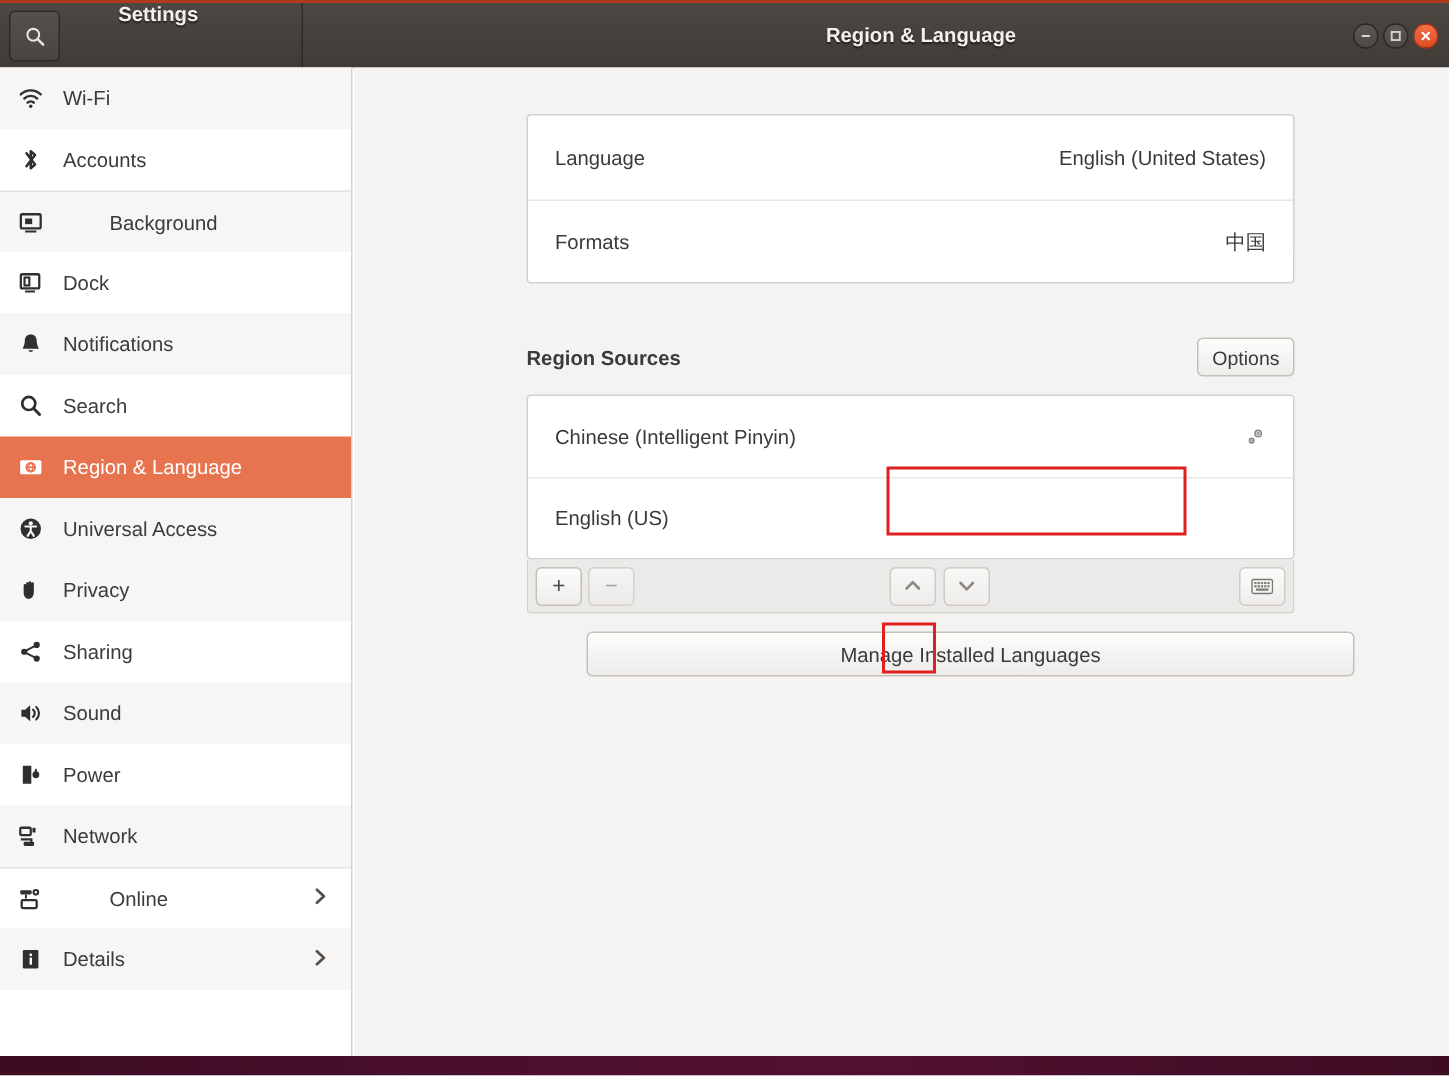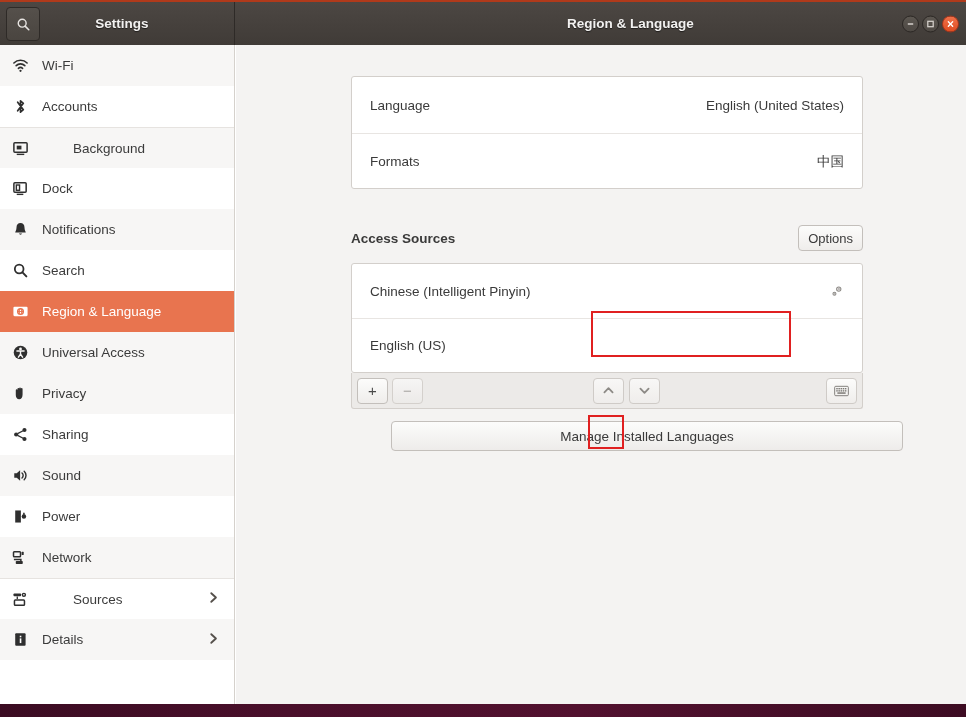--- a/index.html
+++ b/index.html
@@ -17,22 +17,22 @@
 
   
   .titlebar {
     position: absolute; left: 0; top: 0;
     width: 966px; height: 45px;
     background: linear-gradient(to bottom, #4c4743 0%, #403b37 100%);
     border-top: 2px solid #b03a1b;
     display: flex; align-items: center;
   }
   .tb-left {
-    width: 235px; height: 43px;
-    display: flex; align-items: center;
+    width: 202px; height: 43px;
+    display: flex; align-items: flex-start;
     border-right: 1px solid #2e2a27;
     position: relative;
   }
   .search-btn {
     position: absolute; left: 6px; top: 5px;
     width: 34px; height: 34px;
     border: 1px solid #2e2a27;
     border-radius: 4px;
     background: linear-gradient(to bottom, #55504b 0%, #4a4540 100%);
     display: flex; align-items: center; justify-content: center;
@@ -410,21 +410,21 @@
 
     <div class="side-item sep">
       <span class="side-ico">
         <svg width="17" height="17" viewBox="0 0 18 18">
           <rect x="1.6" y="2.6" width="8" height="3" rx="0.8" fill="currentColor"></rect>
           <circle cx="12.6" cy="4.1" r="1.6" fill="none" stroke="currentColor" stroke-width="1.5"></circle>
           <line x1="5.6" y1="5.8" x2="5.6" y2="8.4" stroke="currentColor" stroke-width="1.4"></line>
           <rect x="2.6" y="9.6" width="10.6" height="5.6" rx="0.9" fill="none" stroke="currentColor" stroke-width="1.6"></rect>
         </svg>
       </span>
-      <span class="side-label">Sources</span>
+      <span class="side-label">Online</span>
       <span class="side-chev">
         <svg width="13" height="13" viewBox="0 0 14 14">
             <polyline points="4.6,2.4 9.6,7 4.6,11.6" fill="none" stroke="currentColor" stroke-width="2" stroke-linecap="round" stroke-linejoin="round"></polyline>
           </svg>
       </span>
     </div>
 
     <div class="side-item alt">
       <span class="side-ico">
         <svg width="17" height="17" viewBox="0 0 18 18">
@@ -450,21 +450,21 @@
         <span>Language</span>
         <span class="lval">English (United States)</span>
       </div>
       <div class="lrow">
         <span>Formats</span>
         <span class="lval">中国</span>
       </div>
     </div>
 
     <div class="sect-head">
-      <span class="sect-title">Access Sources</span>
+      <span class="sect-title">Region Sources</span>
       <button class="options-btn">Options</button>
     </div>
 
     <div class="frame" id="src-frame">
       <div class="srow">
         <span>Chinese (Intelligent Pinyin)</span>
         <span class="gear-ico">
           <svg width="15" height="15" viewBox="0 0 16 16">
             <g fill="none" stroke="#8d8a86" stroke-width="1.1">
               <circle cx="10.4" cy="5.4" r="2.3"></circle>

